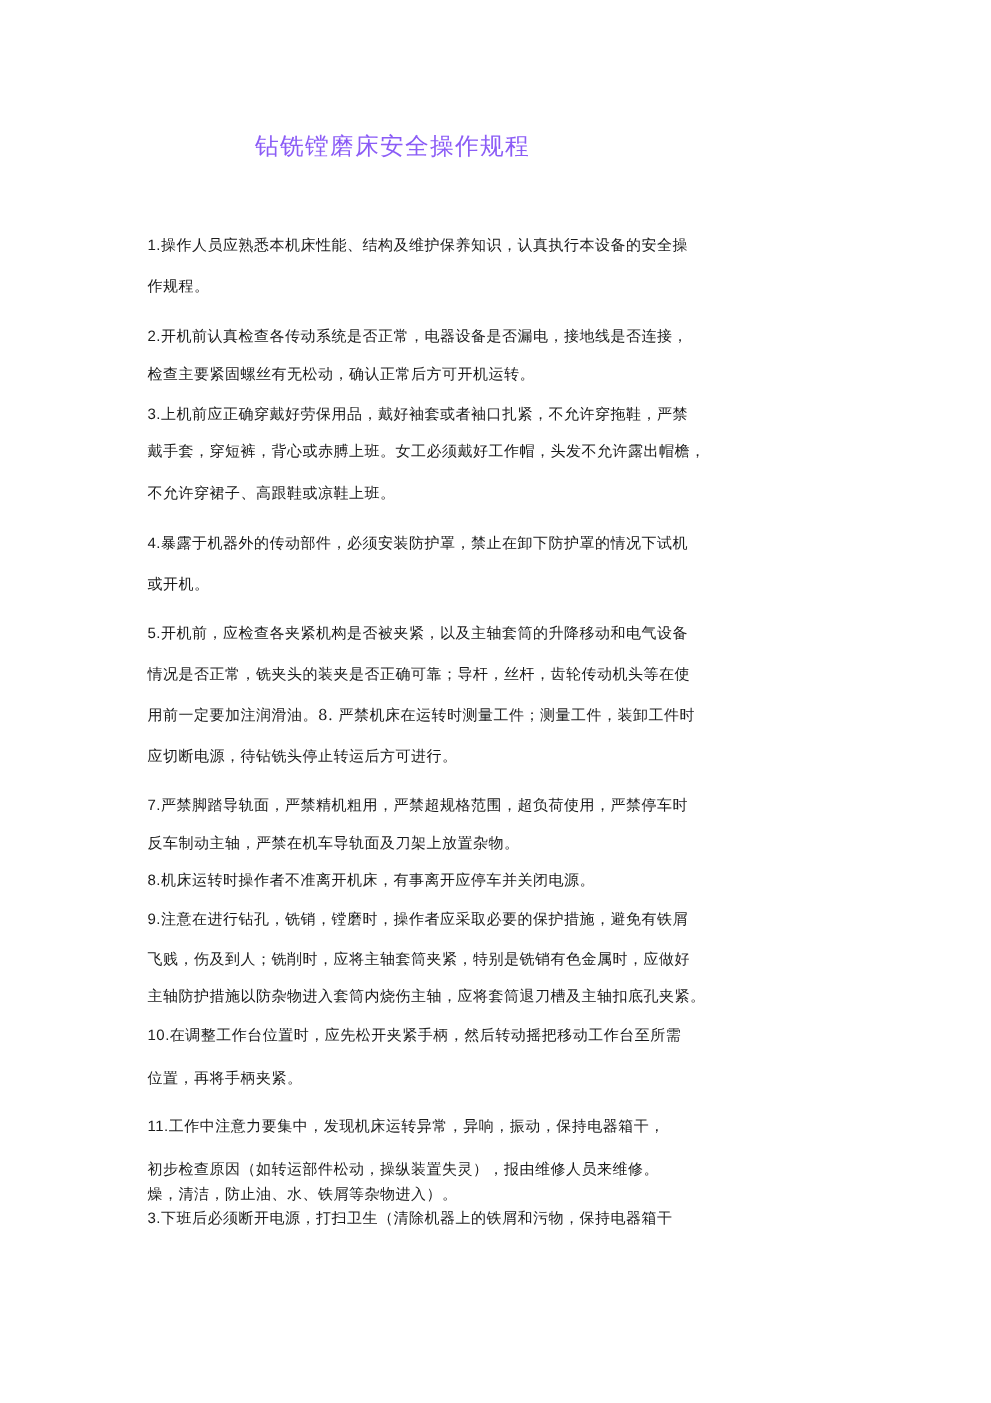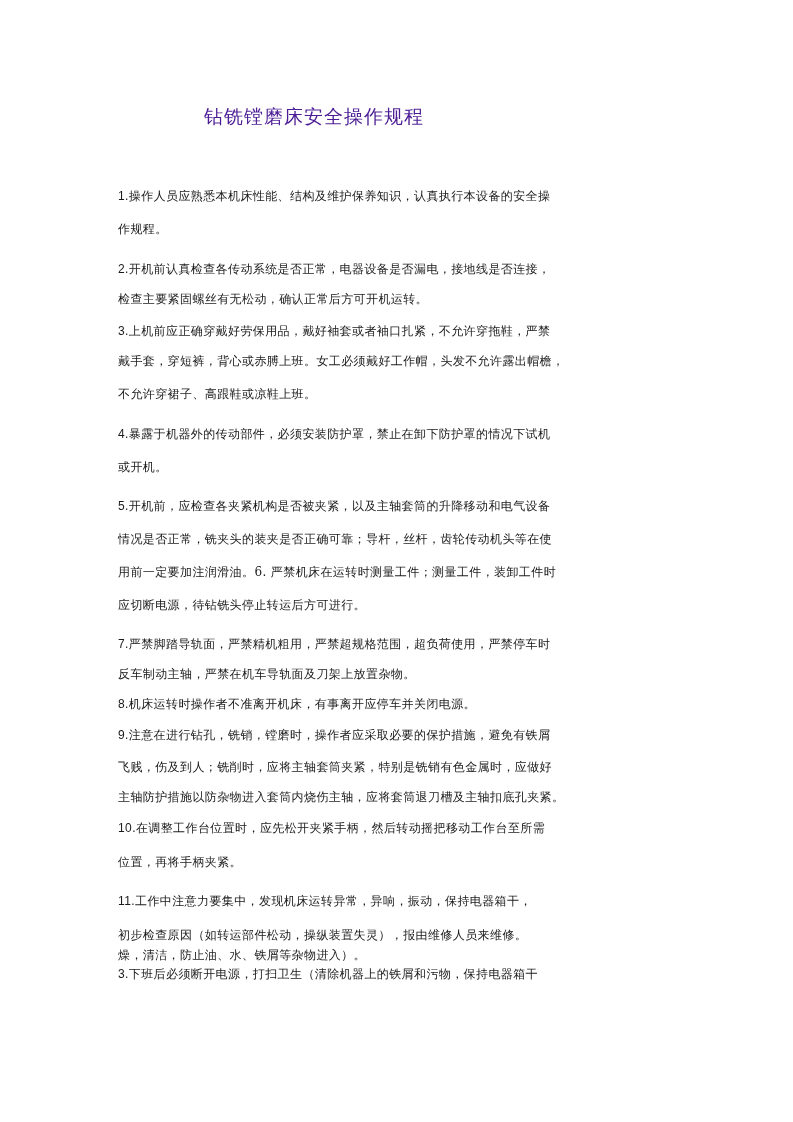--- a/index.html
+++ b/index.html
@@ -1,20 +1,20 @@
 <!DOCTYPE html>
 <html><head>
 <meta charset="utf-8">
 <style>
   html, body { margin: 0; padding: 0; background: #ffffff; }
   body { width: 793px; height: 1122px; position: relative; overflow: hidden;
          font-family: "DejaVu Serif", "Liberation Serif", serif; color: #1a1a1a; }
   .title { position: absolute; top: 104px; left: 0; width: 628px; text-align: center;
            font-family: "DejaVu Sans", "Liberation Sans", sans-serif; font-size: 19px;
-           letter-spacing: 1px; color: #4c1d95; }
+           letter-spacing: 1px; color: #8b5cf6; }
   .line { position: absolute; left: 118px; font-size: 12px; white-space: nowrap;
           letter-spacing: 0.4px; line-height: 20px; }
   .num { font-family: "Liberation Sans", "DejaVu Sans", sans-serif; }
 </style>
 </head>
 <body>
 
 <div class="title">钻铣镗磨床安全操作规程</div>
 
 <div class="line" style="top:186px"><span class="num">1.</span><span>操作人员应熟悉本机床性能、结构及维护保养知识，认真执行本设备的安全操</span></div>
@@ -25,21 +25,21 @@
 
 <div class="line" style="top:321px"><span class="num">3.</span><span>上机前应正确穿戴好劳保用品，戴好袖套或者袖口扎紧，不允许穿拖鞋，严禁</span></div>
 <div class="line" style="top:351px">戴手套，穿短裤，背心或赤膊上班。女工必须戴好工作帽，头发不允许露出帽檐，</div>
 <div class="line" style="top:384px">不允许穿裙子、高跟鞋或凉鞋上班。</div>
 
 <div class="line" style="top:424px"><span class="num">4.</span><span>暴露于机器外的传动部件，必须安装防护罩，禁止在卸下防护罩的情况下试机</span></div>
 <div class="line" style="top:457px">或开机。</div>
 
 <div class="line" style="top:496px"><span class="num">5.</span><span>开机前，应检查各夹紧机构是否被夹紧，以及主轴套筒的升降移动和电气设备</span></div>
 <div class="line" style="top:529px">情况是否正常，铣夹头的装夹是否正确可靠；导杆，丝杆，齿轮传动机头等在使</div>
-<div class="line" style="top:562px">用前一定要加注润滑油。6. 严禁机床在运转时测量工件；测量工件，装卸工件时</div>
+<div class="line" style="top:562px">用前一定要加注润滑油。8. 严禁机床在运转时测量工件；测量工件，装卸工件时</div>
 <div class="line" style="top:595px">应切断电源，待钻铣头停止转运后方可进行。</div>
 
 <div class="line" style="top:634px"><span class="num">7.</span><span>严禁脚踏导轨面，严禁精机粗用，严禁超规格范围，超负荷使用，严禁停车时</span></div>
 <div class="line" style="top:664px">反车制动主轴，严禁在机车导轨面及刀架上放置杂物。</div>
 
 <div class="line" style="top:694px"><span class="num">8.</span><span>机床运转时操作者不准离开机床，有事离开应停车并关闭电源。</span></div>
 
 <div class="line" style="top:725px"><span class="num">9.</span><span>注意在进行钻孔，铣销，镗磨时，操作者应采取必要的保护措施，避免有铁屑</span></div>
 <div class="line" style="top:757px">飞贱，伤及到人；铣削时，应将主轴套筒夹紧，特别是铣销有色金属时，应做好</div>
 <div class="line" style="top:787px">主轴防护措施以防杂物进入套筒内烧伤主轴，应将套筒退刀槽及主轴扣底孔夹紧。</div>

